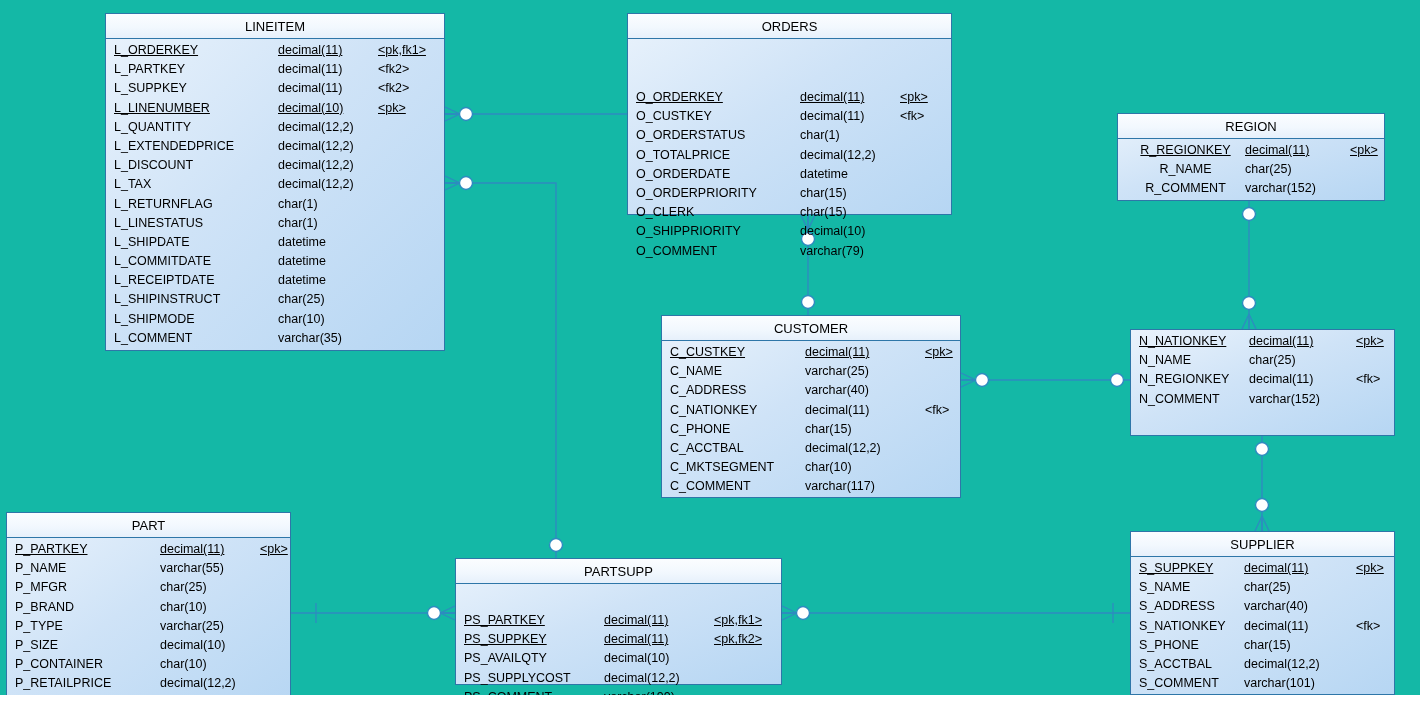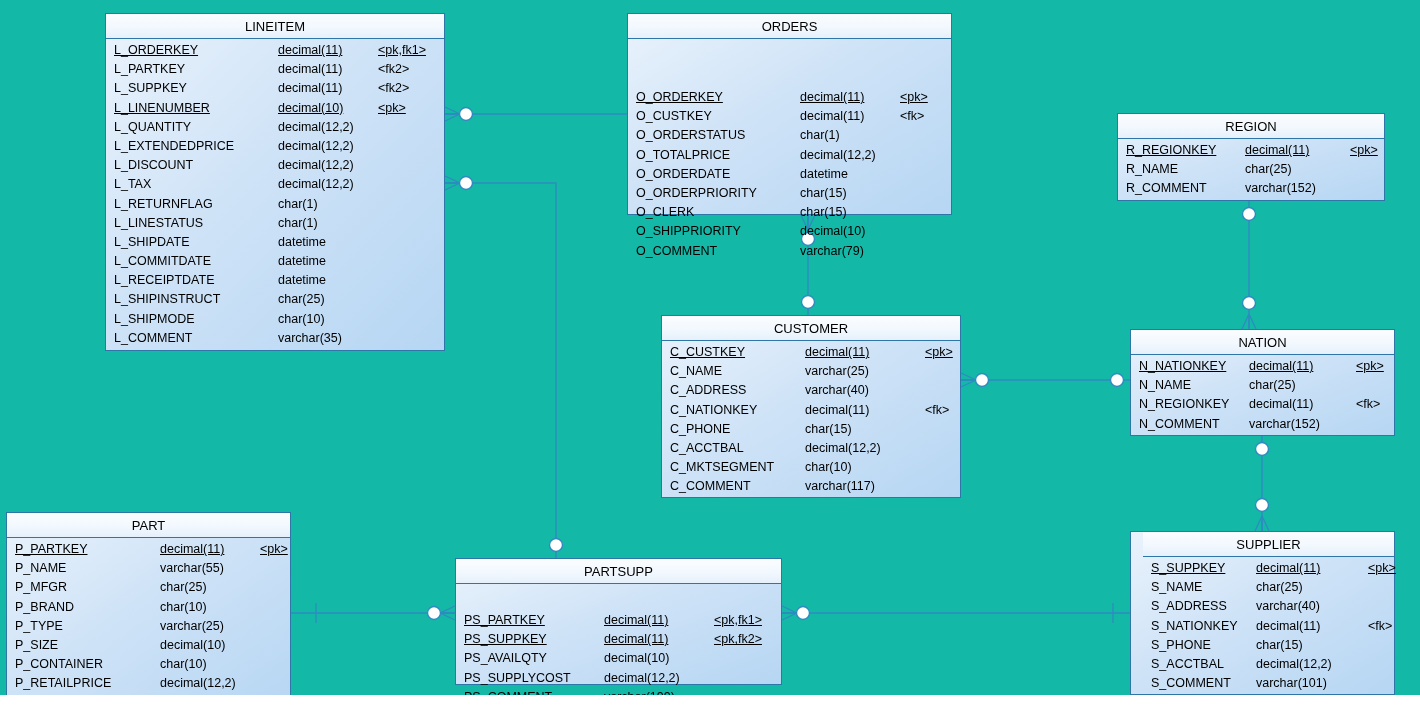--- a/index.html
+++ b/index.html
@@ -81,21 +81,21 @@
   
   .cols-lineitem .a-name { width: 164px; }
   .cols-lineitem .a-type { width: 100px; }
 
   .cols-orders .a-name { width: 164px; margin-top: 47px; }
   .cols-orders .a-type { width: 100px; }
 
   .cols-customer .a-name { width: 135px; }
   .cols-customer .a-type { width: 120px; }
 
-  .cols-region .a-name { width: 119px; }
+  .cols-region .a-name { width: 119px; text-align: center; }
   .cols-region .a-type { width: 105px; }
 
   .cols-nation .a-name { width: 110px; }
   .cols-nation .a-type { width: 107px; }
 
   .cols-supplier .a-name { width: 105px; }
   .cols-supplier .a-type { width: 112px; }
 
   .cols-part .a-name { width: 145px; }
   .cols-part .a-type { width: 100px; }
@@ -381,21 +381,20 @@
         </div>
         <div class="attr">
           <span class="a-name">R_COMMENT</span>
           <span class="a-type">varchar(152)</span>
           <span class="a-key"></span>
         </div>
       </div>
   </div>
 
   <div class="entity" id="entity-nation" style="left: 1130px; top: 329px; width: 265px; height: 107px;">
-    <div class="entity-header">NATION</div>
     <div class="entity-body cols-nation">
         <div class="attr key">
           <span class="a-name">N_NATIONKEY</span>
           <span class="a-type">decimal(11)</span>
           <span class="a-key">&lt;pk&gt;</span>
         </div>
         <div class="attr">
           <span class="a-name">N_NAME</span>
           <span class="a-type">char(25)</span>
           <span class="a-key"></span>
@@ -406,21 +405,21 @@
           <span class="a-key">&lt;fk&gt;</span>
         </div>
         <div class="attr">
           <span class="a-name">N_COMMENT</span>
           <span class="a-type">varchar(152)</span>
           <span class="a-key"></span>
         </div>
       </div>
   </div>
 
-  <div class="entity" id="entity-supplier" style="left: 1130px; top: 531px; width: 265px; height: 164px; padding-left: 12px;">
+  <div class="entity" id="entity-supplier" style="left: 1130px; top: 531px; width: 265px; height: 164px;">
     <div class="entity-header">SUPPLIER</div>
     <div class="entity-body cols-supplier">
         <div class="attr key">
           <span class="a-name">S_SUPPKEY</span>
           <span class="a-type">decimal(11)</span>
           <span class="a-key">&lt;pk&gt;</span>
         </div>
         <div class="attr">
           <span class="a-name">S_NAME</span>
           <span class="a-type">char(25)</span>

